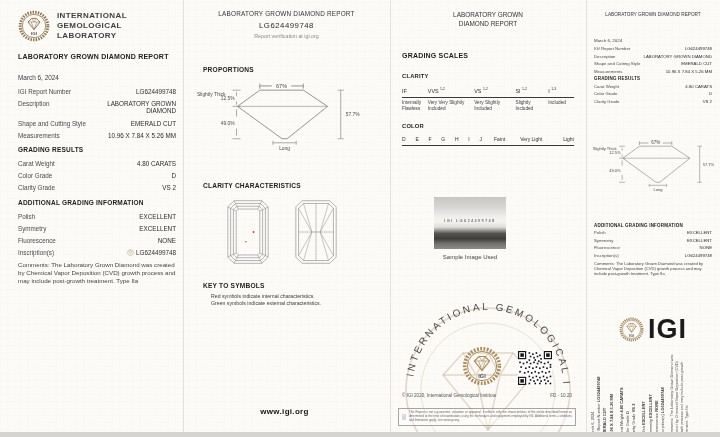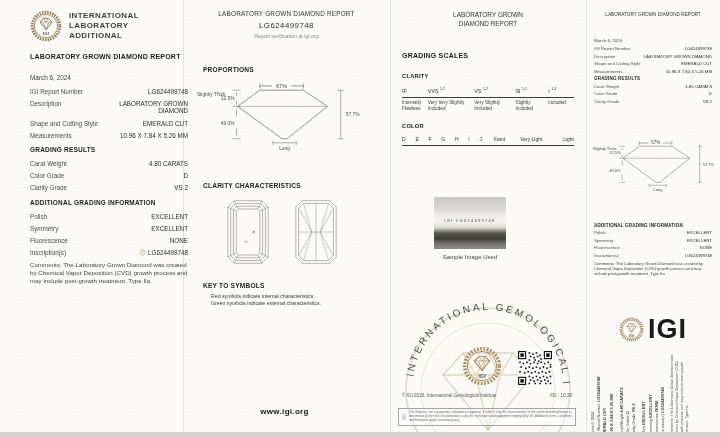--- a/index.html
+++ b/index.html
@@ -6,21 +6,21 @@
   html,body { background:#ffffff; }
   body { font-family:"Liberation Sans","DejaVu Sans",sans-serif; color:#3c3c3c; }
   .page { position:relative; width:720px; height:437px; background:#fcfbf8; overflow:hidden;
           background-image:
             repeating-linear-gradient(0deg, rgba(190,180,160,0.035) 0 1px, transparent 1px 7px),
             repeating-linear-gradient(90deg, rgba(190,180,160,0.03) 0 1px, transparent 1px 7px);
   }
   .bottom-edge { position:absolute; left:0; right:0; bottom:0; height:5px; background:#d5d4d1; }
   .fold { position:absolute; top:0; bottom:5px; width:1px; background:rgba(110,100,85,.16); }
   .panel { position:absolute; top:0; height:432px; }
-  #p1 { left:16px; width:183px; padding:10px 11px 16px 14px; }
+  #p1 { left:4px; width:183px; padding:10px 11px 16px 14px; }
   #p2 { left:183px; width:207px; }
   #p3 { left:390px; width:196px; }
   #p4 { left:586px; width:134px; }
 
   
   .brand-row { display:flex; align-items:center; gap:7px; }
   .brand-seal { width:32px; height:32px; flex:0 0 auto; }
   .brand-name { font-size:8px; font-weight:bold; line-height:10px; letter-spacing:.4px; color:#3f3f3f; }
   .ecopy { margin-top:5px; font-size:9px; font-weight:bold; letter-spacing:.4px; color:#e2231a; }
   .rpt-title { margin-top:11px; font-size:7px; font-weight:bold; color:#1d1d1b; letter-spacing:.2px; }
@@ -98,22 +98,22 @@
     <div class="brand-row">
       <svg class="brand-seal" viewBox="0 0 40 40">
         <circle cx="20" cy="20" r="17.3" fill="none" stroke="#8e7248" stroke-width="3.6" stroke-dasharray="1.8 1.5"></circle>
         <circle cx="20" cy="20" r="14.6" fill="none" stroke="#8e7248" stroke-width="1"></circle>
         <path d="M12.5 15 L17 10.5 H23 L27.5 15 L20 24.5 Z" fill="none" stroke="#8e7248" stroke-width="1.2"></path>
         <path d="M12.5 15 H27.5 M17 10.5 L20 15 L23 10.5 M20 24.5 L16.5 15 M20 24.5 L23.5 15" stroke="#8e7248" stroke-width=".7" fill="none"></path>
         <text x="20" y="31.5" text-anchor="middle" font-size="5.5" fill="#8e7248" font-weight="bold">IGI</text>
       </svg>
       <div class="brand-name">
         <div>INTERNATIONAL</div>
+        <div>GEMOLOGICAL</div>
         <div>LABORATORY</div>
-        <div>ADDITIONAL</div>
       </div>
     </div>
     <div class="rpt-title">LABORATORY GROWN DIAMOND REPORT</div>
     <div class="date">March 6, 2024</div>
 
     <div class="fields">
       <div class="fr">
         <span class="fl">IGI Report Number</span>
         <span class="fv">LG624499748</span>
       </div>

